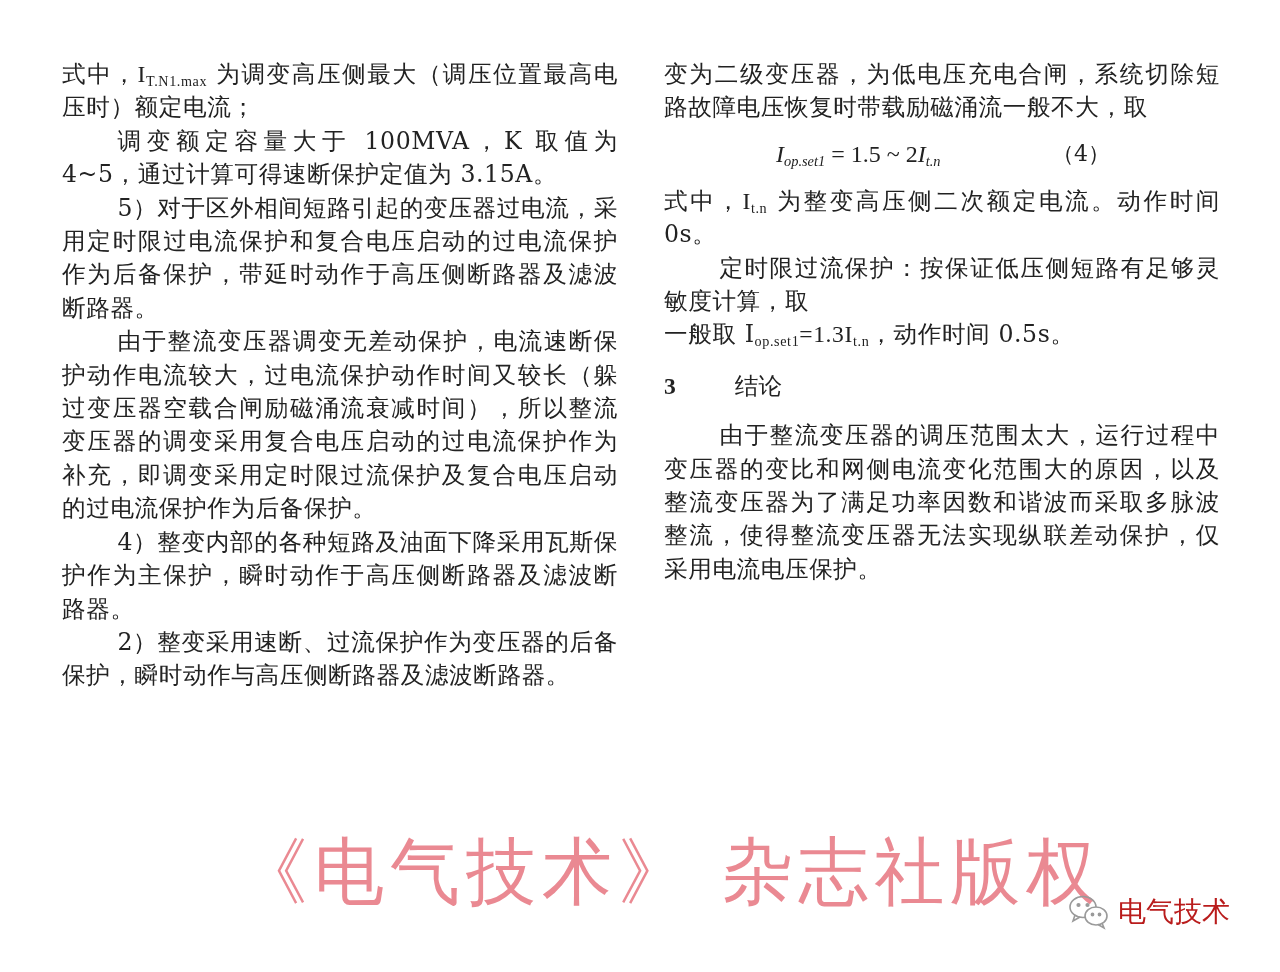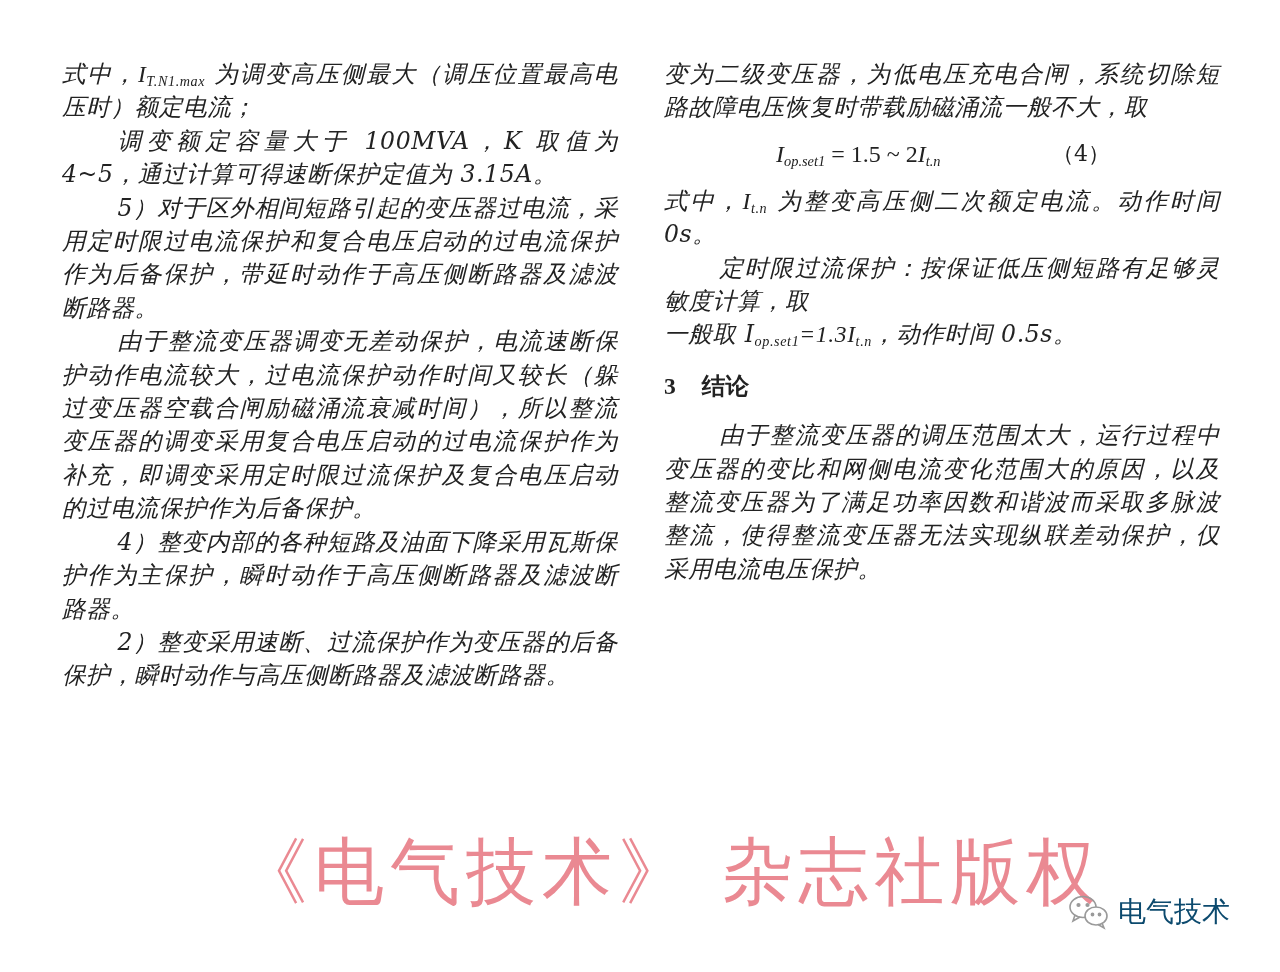--- a/index.html
+++ b/index.html
@@ -22,21 +22,20 @@
     }
     .col-left { left: 62px; }
     .col-right { left: 664px; }
     .para {
       font-size: 23.6px;
       line-height: 33.4px;
       margin: 0;
       text-align: justify;
       text-align-last: left;
       letter-spacing: 0.6px;
-      font-style: italic;
     }
     .indent { text-indent: 2.35em; }
     .latin {
       font-family: "Liberation Serif", "DejaVu Serif", serif;
     }
     sub {
       font-size: 0.6em;
       vertical-align: -0.3em;
       line-height: 0;
       font-family: "Liberation Serif", serif;
@@ -65,41 +64,41 @@
     .heading {
       font-size: 23.6px;
       line-height: 33.4px;
       margin: 18px 0 16px 0;
       font-weight: bold;
     }
     .heading .num {
       font-family: "Liberation Serif", serif;
       margin-right: 26px;
     }
-    .heading .title { font-weight: bold; font-family: "DejaVu Sans", sans-serif; }
+    .heading .title { font-weight: normal; font-family: "DejaVu Sans", sans-serif; margin-left: 33px; }
     .watermark {
       position: absolute;
       left: 238px;
       top: 826px;
       font-family: "DejaVu Sans", sans-serif;
       font-size: 70px;
       color: rgba(226, 92, 104, 0.72);
       letter-spacing: 6px;
       white-space: nowrap;
       font-weight: 300;
       transform: scaleY(1.05);
     }
     .brand {
       position: absolute;
       left: 1068px;
       top: 893px;
       display: flex;
       align-items: center;
       gap: 8px;
-      color: #0c4a6e;
+      color: #b91c1c;
       font-family: "DejaVu Sans", sans-serif;
       font-size: 28px;
     }
     .brand svg { display: block; }
   </style>
 </head>
 <body>
 
 <div class="column col-left">
   <p class="para"><span>式中，</span><span class="latin"><span>I</span><sub>T.N1.max</sub></span><span> 为调变高压侧最大（调压位置最高电压时）额定电流；</span></p>

